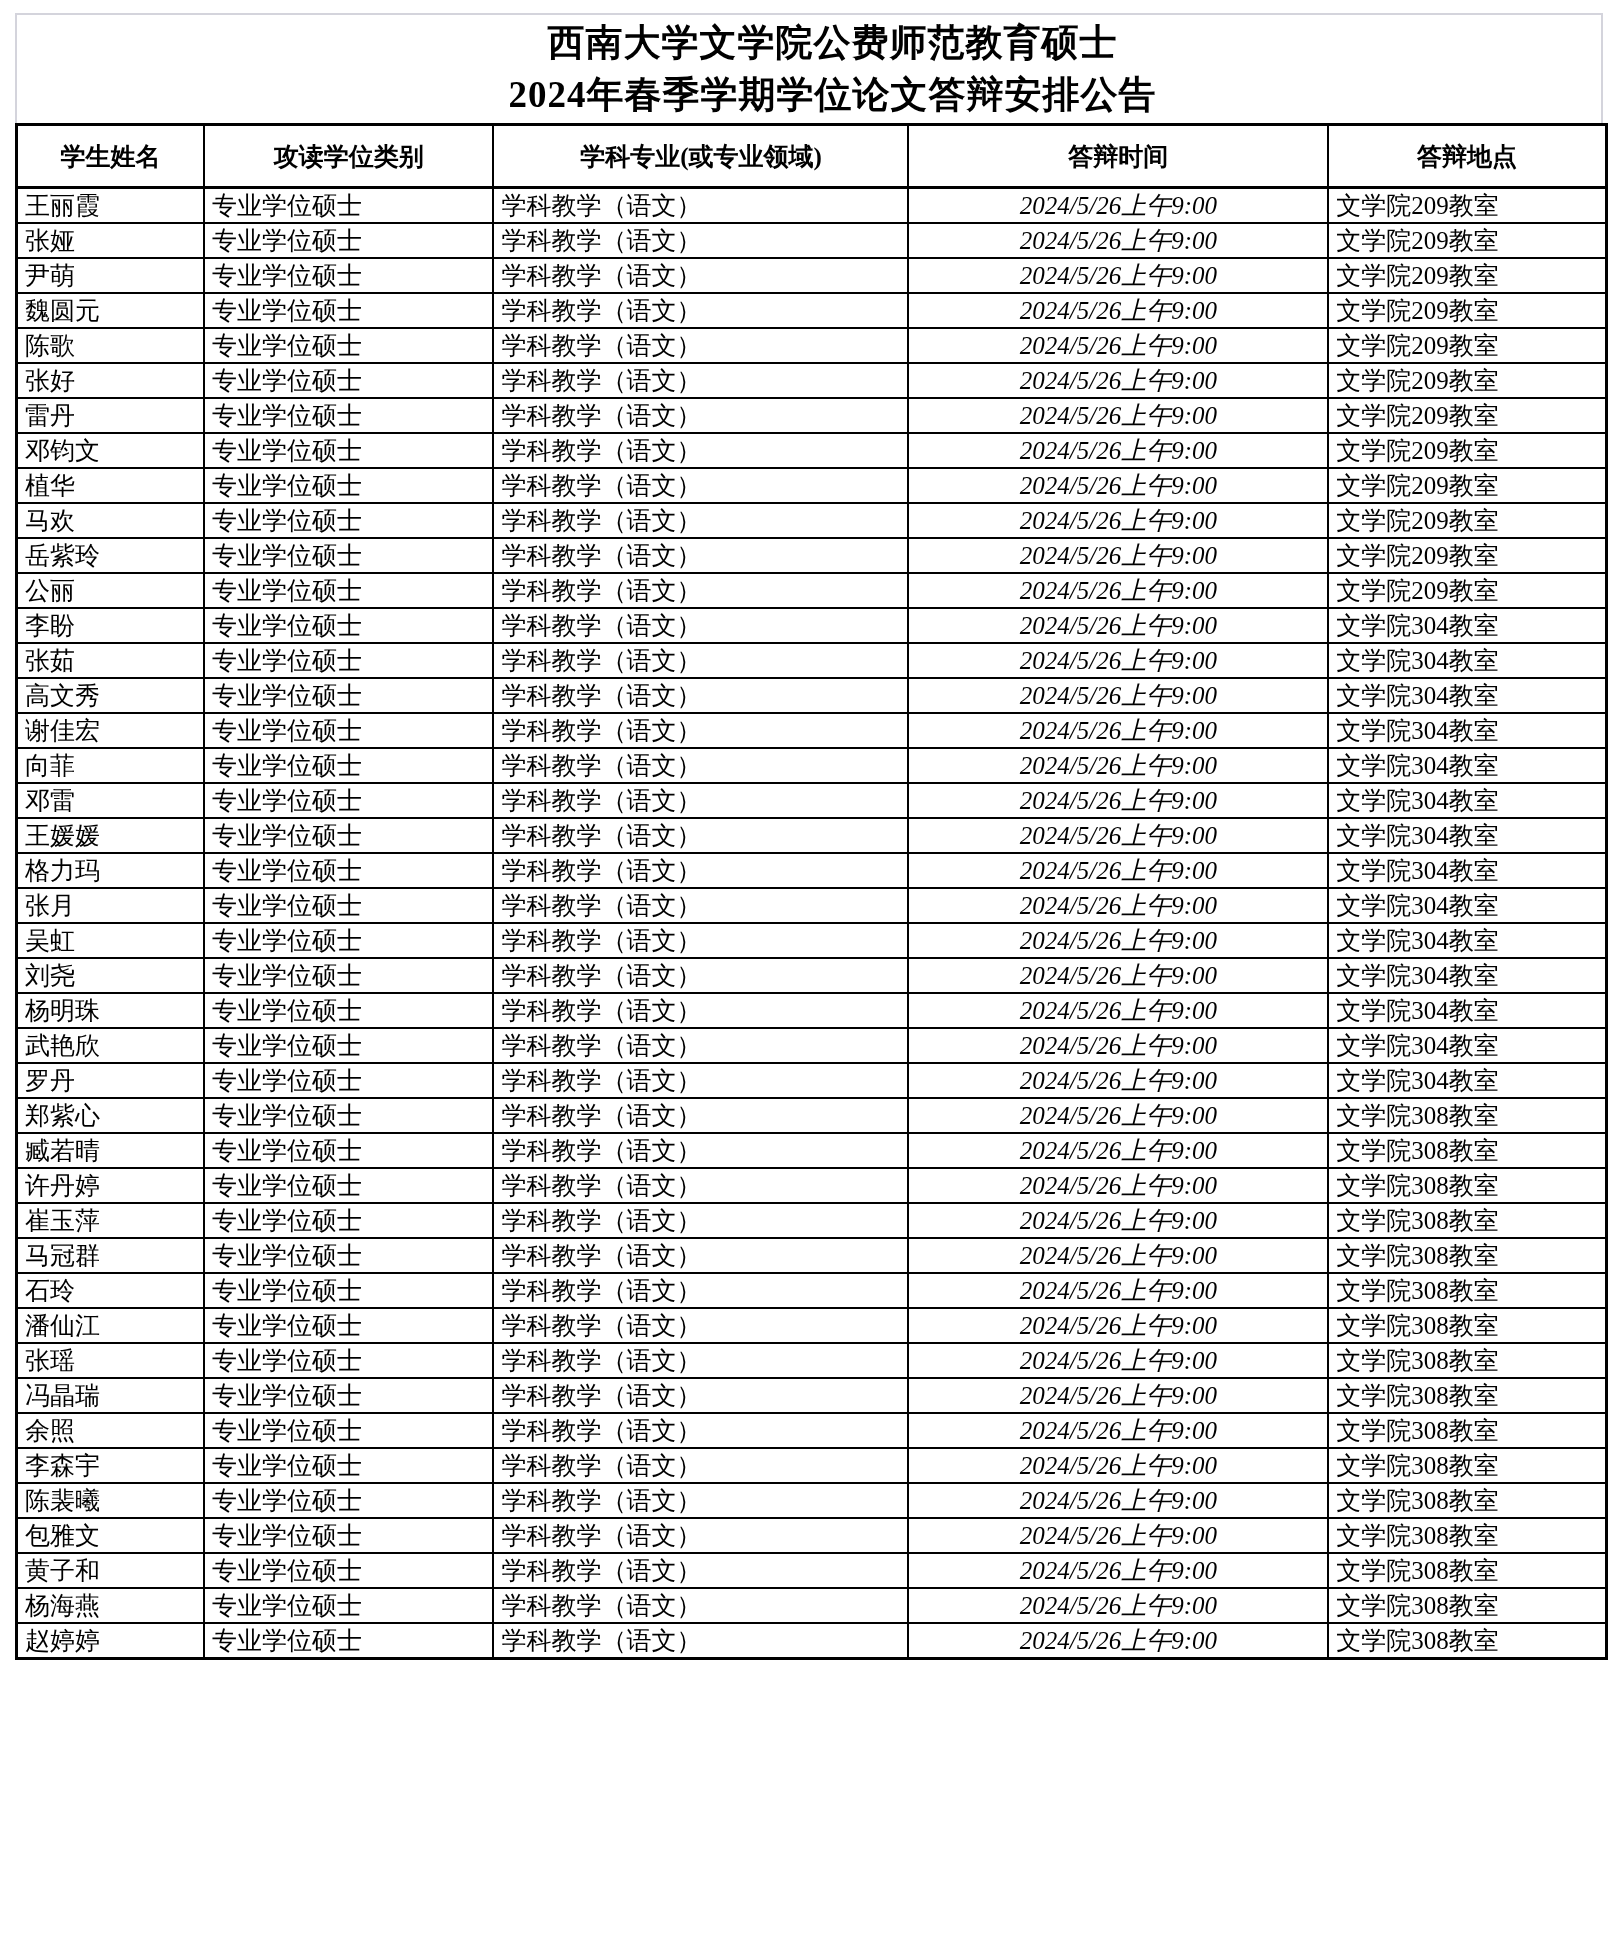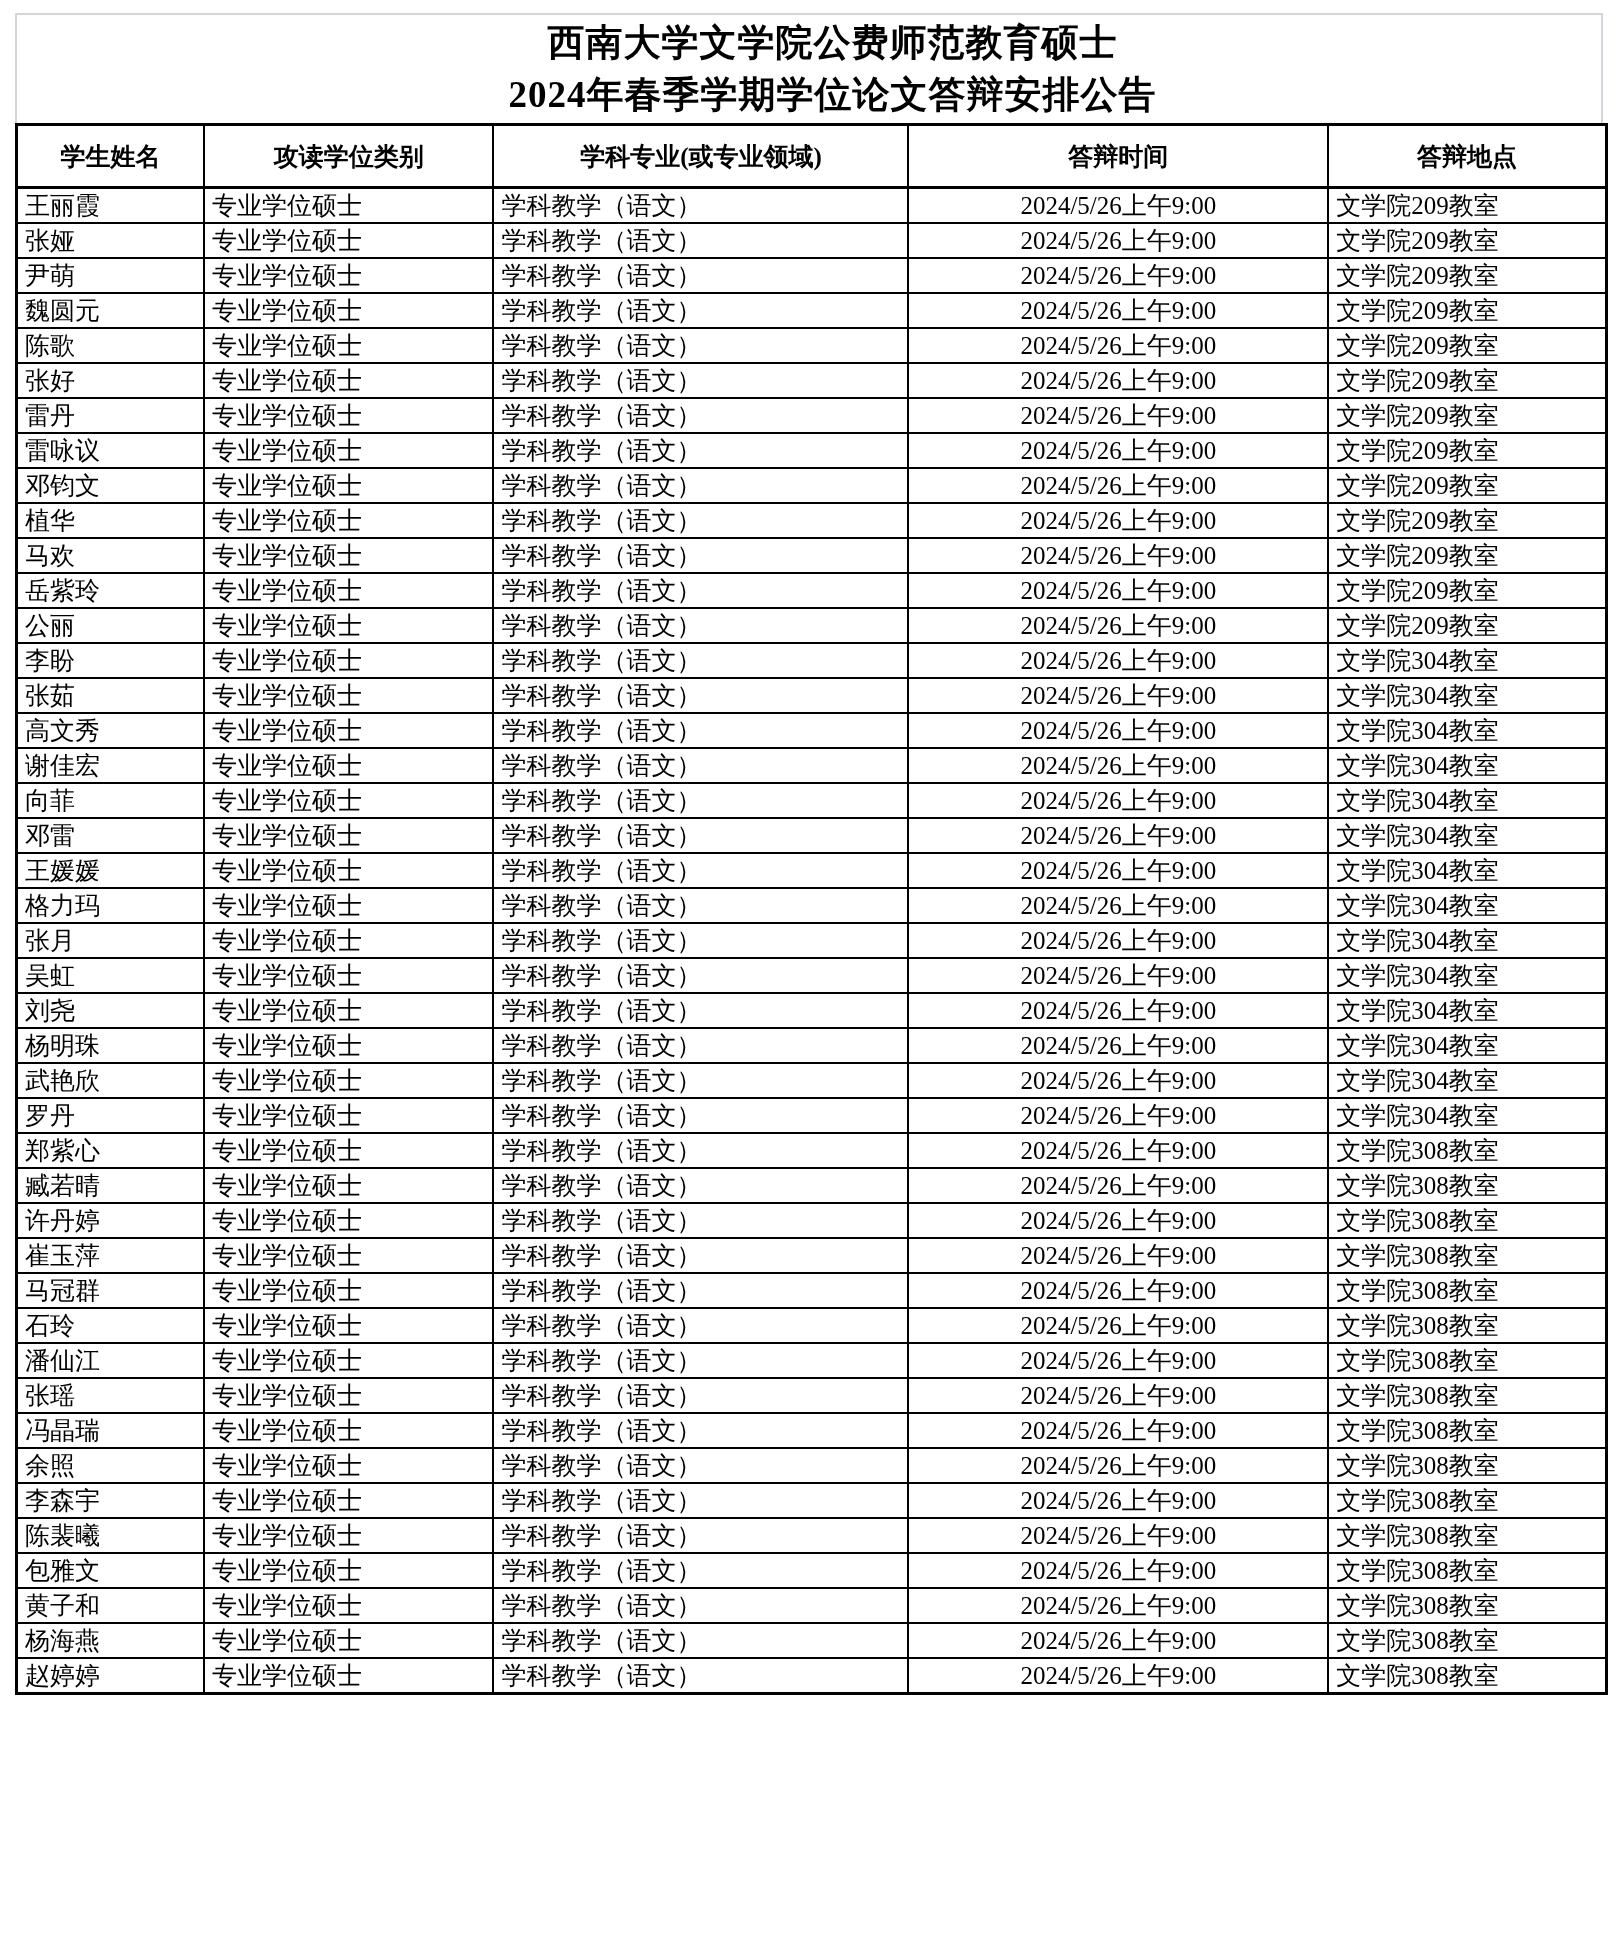--- a/index.html
+++ b/index.html
@@ -60,20 +60,21 @@
     height: 33px;
     font-size: 25px;
     font-weight: normal;
     padding: 0 7px;
     text-align: left;
     white-space: nowrap;
     overflow: hidden;
   }
   table.schedule td.center {
     text-align: center;
+    font-style: italic;
   }
   col.c-name     { width: 11.8%; }
   col.c-degree   { width: 18.2%; }
   col.c-major    { width: 26.1%; }
   col.c-time     { width: 26.4%; }
   col.c-location { width: 17.5%; }
 </style>
 </head>
 <body>
 
@@ -145,27 +146,20 @@
           <td>文学院209教室</td>
         </tr>
         <tr>
           <td>雷丹</td>
           <td>专业学位硕士</td>
           <td>学科教学（语文）</td>
           <td class="center">2024/5/26上午9:00</td>
           <td>文学院209教室</td>
         </tr>
         <tr>
-          <td>雷咏议</td>
-          <td>专业学位硕士</td>
-          <td>学科教学（语文）</td>
-          <td class="center">2024/5/26上午9:00</td>
-          <td>文学院209教室</td>
-        </tr>
-        <tr>
           <td>邓钧文</td>
           <td>专业学位硕士</td>
           <td>学科教学（语文）</td>
           <td class="center">2024/5/26上午9:00</td>
           <td>文学院209教室</td>
         </tr>
         <tr>
           <td>植华</td>
           <td>专业学位硕士</td>
           <td>学科教学（语文）</td>

